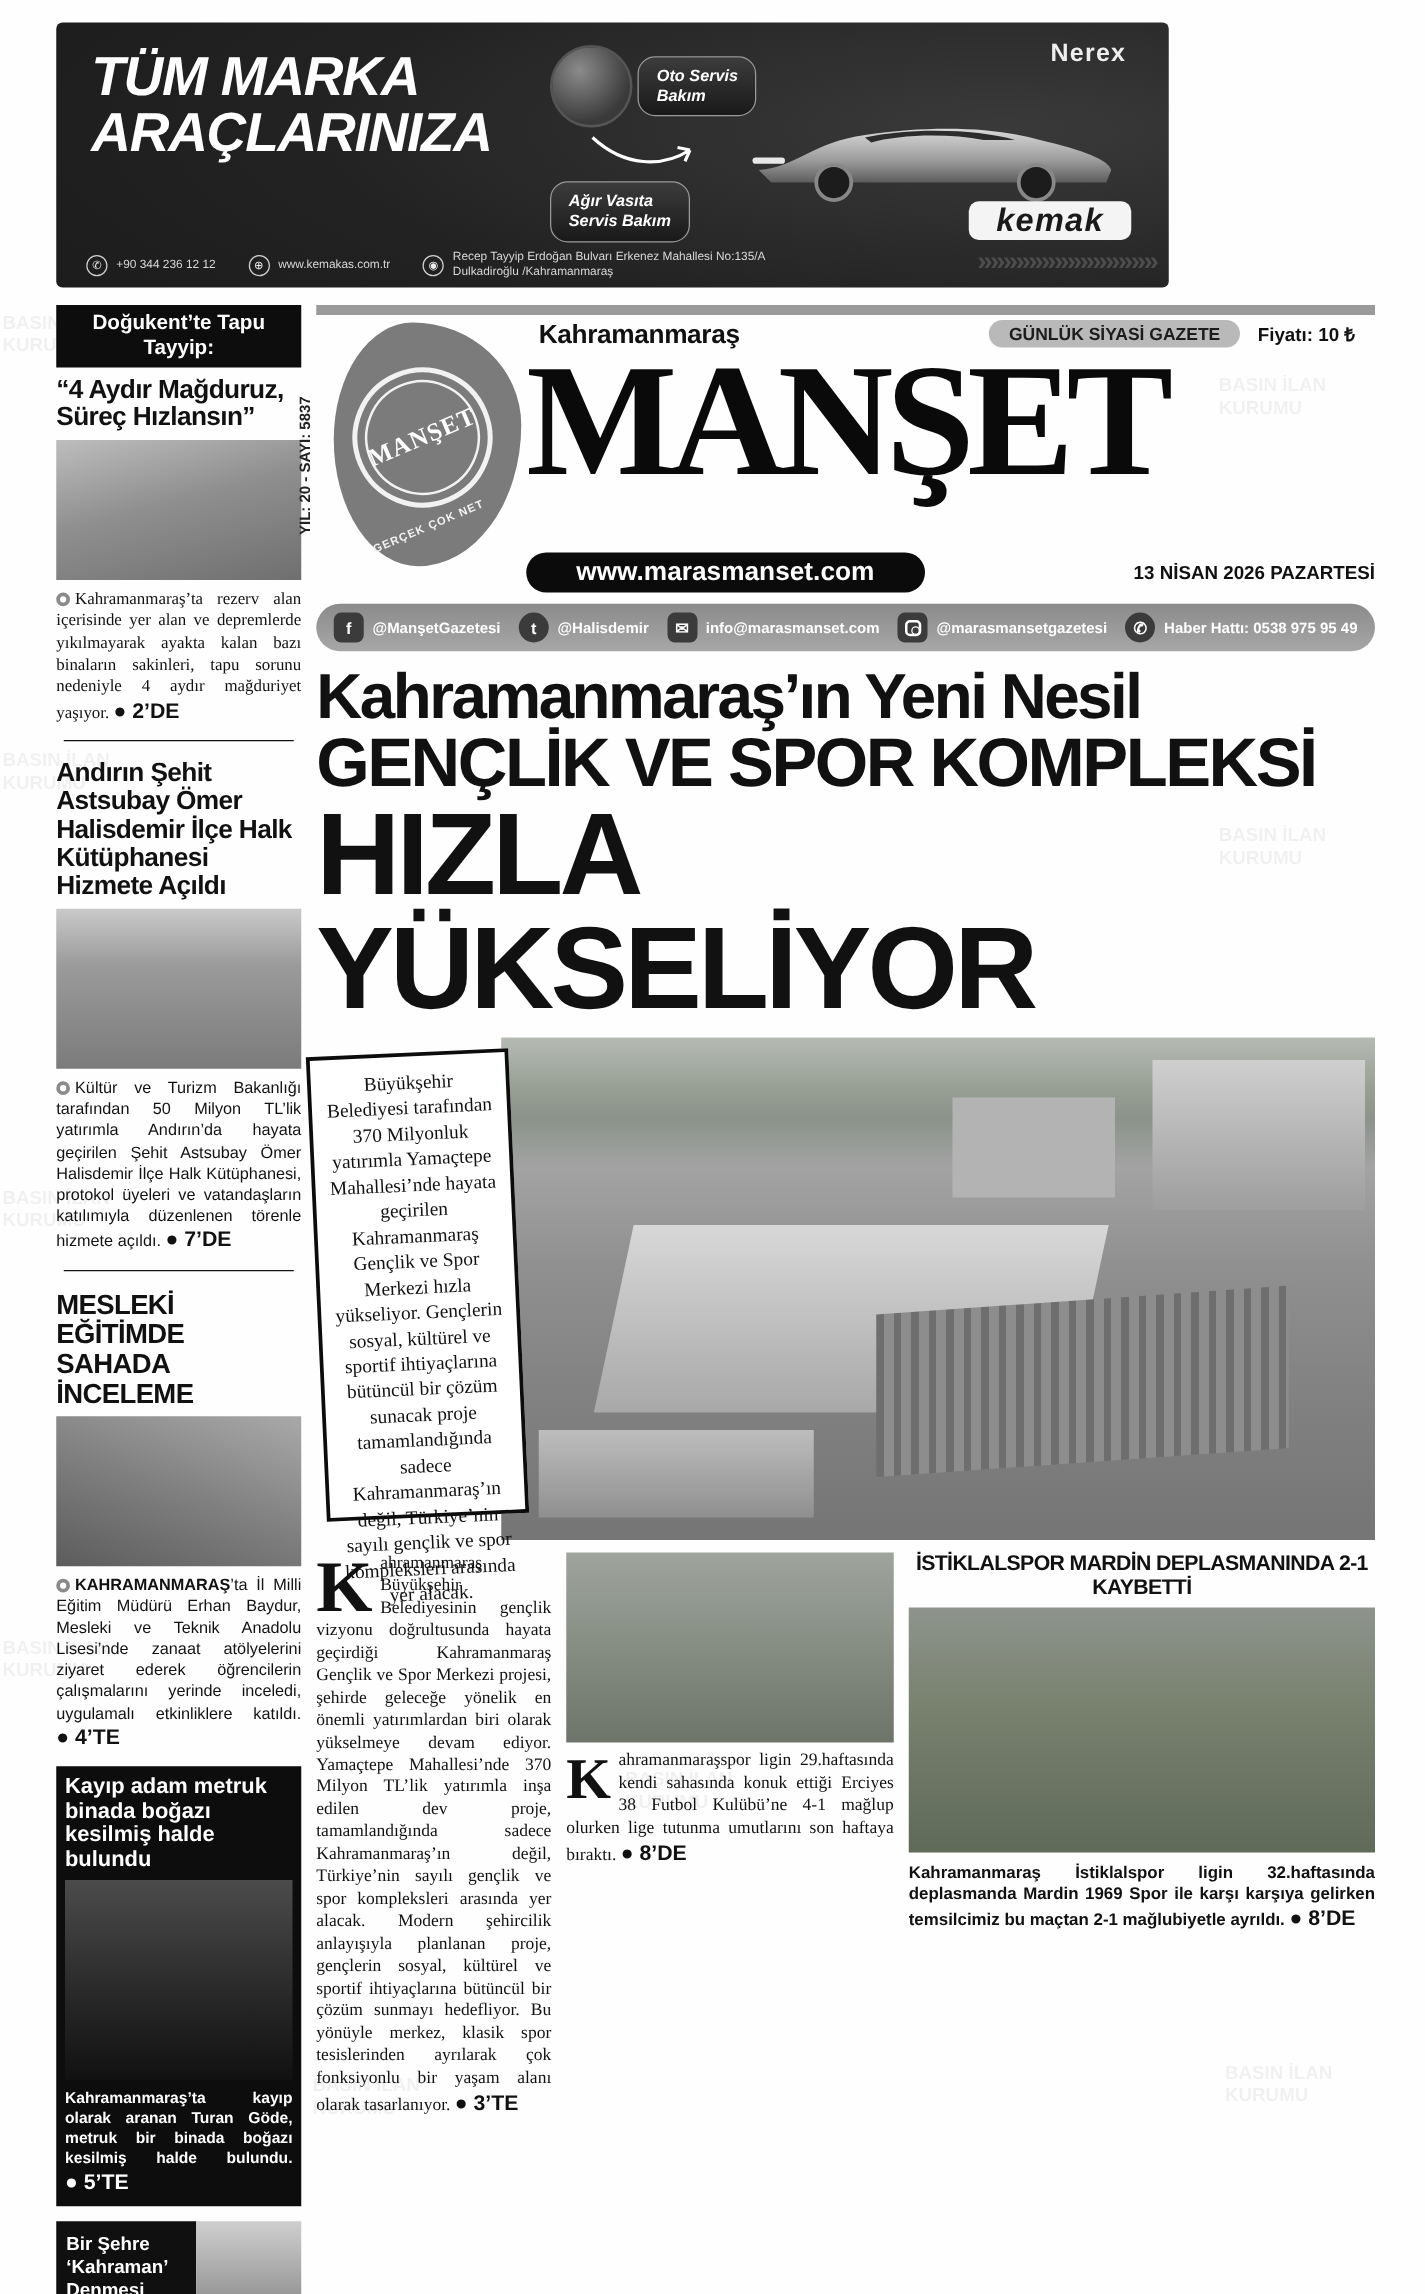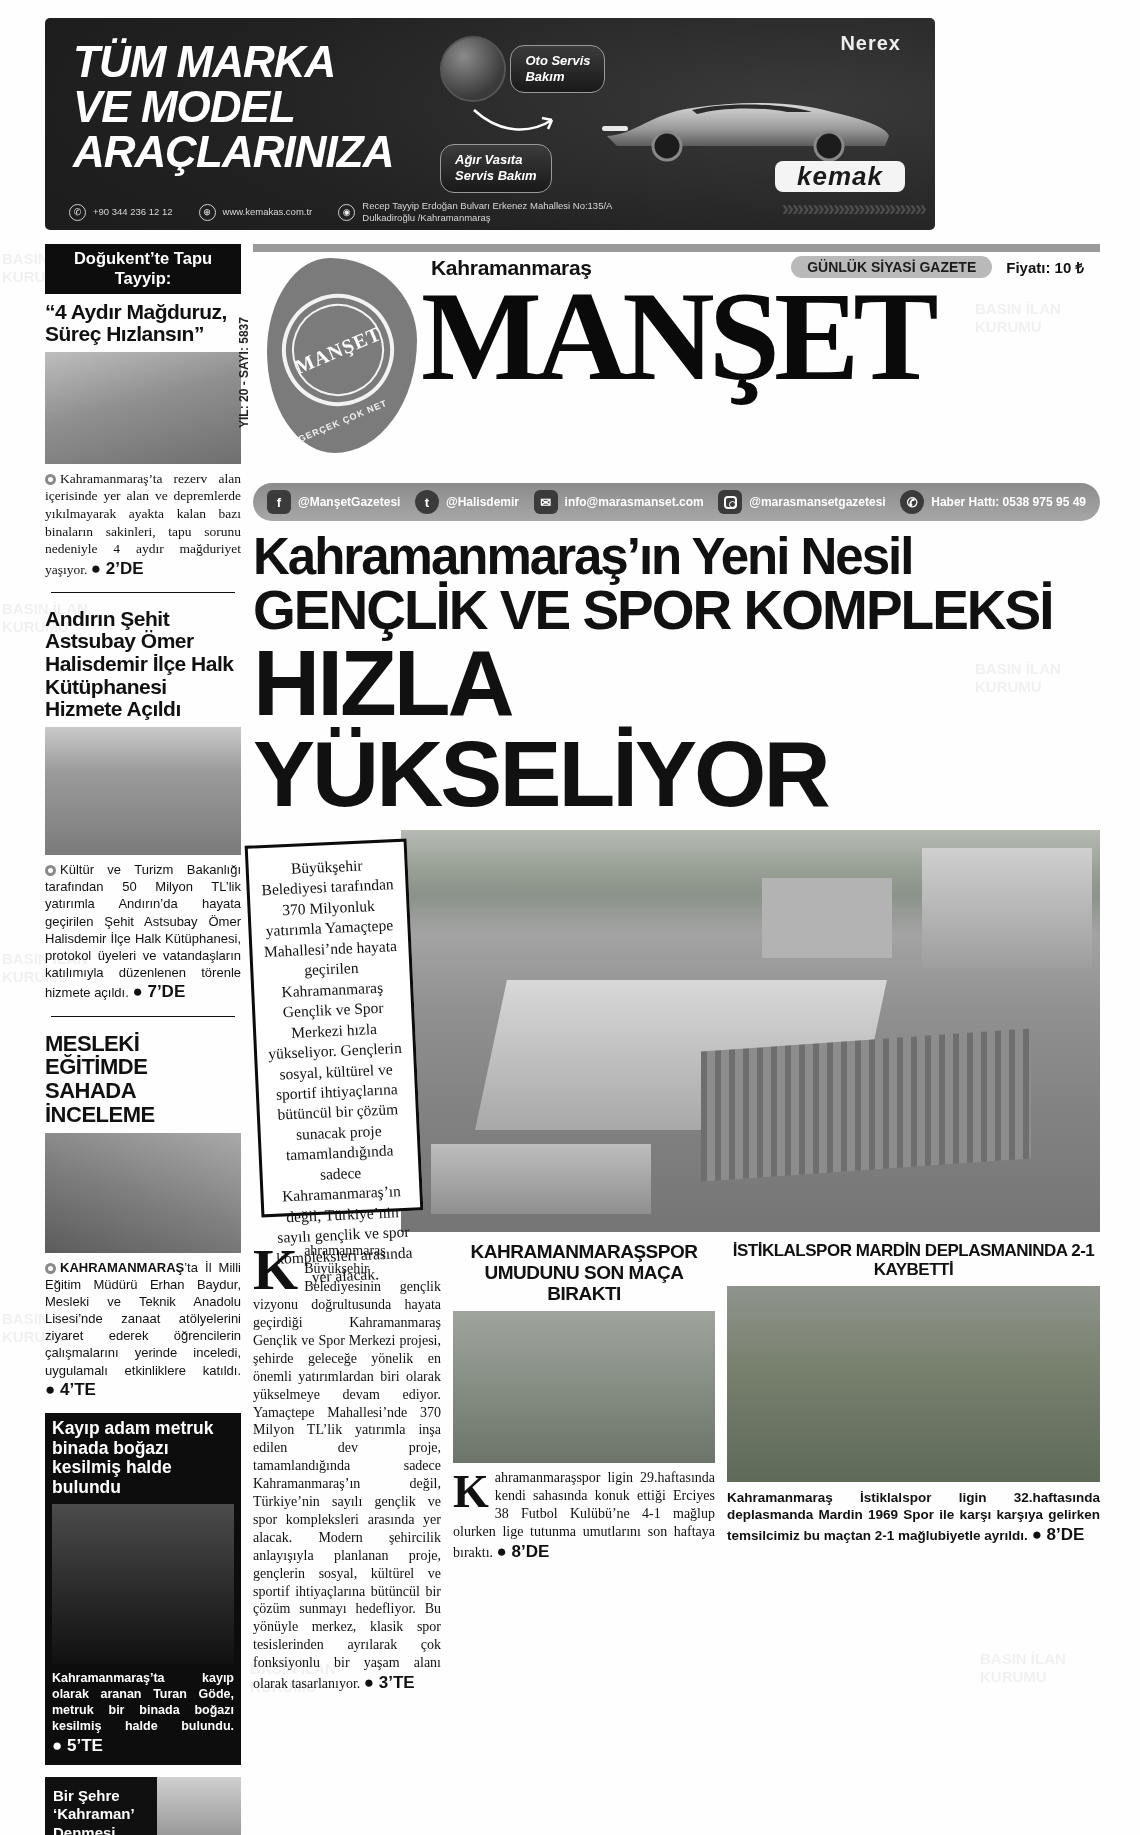--- a/index.html
+++ b/index.html
@@ -153,21 +153,20 @@
   <span class="wm">BASIN İLAN
 KURUMU</span>
   <span class="wm">BASIN İLAN
 KURUMU</span>
 
   <div class="layer">
 
     <div class="ad">
       <div class="ad-head">
         <div>TÜM MARKA</div>
-        <div>VE MODEL</div>
         <div>ARAÇLARINIZA</div>
       </div>
       <div class="ad-mid">
         <div>
           <span class="ad-circle"></span>
           <span class="ad-badge" style="white-space:pre">Oto Servis
 Bakım</span>
         </div>
         <svg width="90" height="34" viewBox="0 0 90 34" style="margin:2px 0 2px 30px">
           <path class="ad-arrow" d="M4 6 C 30 30, 60 30, 82 16 M82 16 l-10 -2 M82 16 l-4 9"></path>
@@ -281,20 +280,24 @@
               </div>
             </div>
             <div class="m-stamp-sub">GERÇEK ÇOK NET</div>
           </div>
           <div class="m-rightrow">
             <span class="m-pill">GÜNLÜK SİYASİ GAZETE</span>
             <span class="m-price">Fiyatı: 10 ₺</span>
           </div>
           <div class="m-city">Kahramanmaraş</div>
           <div class="m-title">MANŞET</div>
+          <div class="m-urlrow">
+            <span class="m-url">www.marasmanset.com</span>
+            <span class="m-date">13 NİSAN 2026  PAZARTESİ</span>
+          </div>
         </div>
 
         <div class="social">
           <div class="soc-item">
             <span class="soc-ico">f</span>
             <span>@ManşetGazetesi</span>
           </div>
           <div class="soc-item">
             <span class="soc-ico round">t</span>
             <span>@Halisdemir</span>
@@ -331,21 +334,20 @@
           </div>
         </div>
 
         <div class="story-row">
           <div class="body-col">
             <span class="dropcap">K</span><span>ahramanmaraş Büyükşehir Belediyesinin gençlik vizyonu doğrultusunda hayata geçirdiği Kahramanmaraş Gençlik ve Spor Merkezi projesi, şehirde geleceğe yönelik en önemli yatırımlardan biri olarak yükselmeye devam ediyor. Yamaçtepe Mahallesi’nde 370 Milyon TL’lik yatırımla inşa edilen dev proje, tamamlandığında sadece Kahramanmaraş’ın değil, Türkiye’nin sayılı gençlik ve spor kompleksleri arasında yer alacak. Modern şehircilik anlayışıyla planlanan proje, gençlerin sosyal, kültürel ve sportif ihtiyaçlarına bütüncül bir çözüm sunmayı hedefliyor. Bu yönüyle merkez, klasik spor tesislerinden ayrılarak çok fonksiyonlu bir yaşam alanı olarak tasarlanıyor.</span>
             <span class="pageref">● 3’TE</span>
           </div>
 
           <div class="sport-mid">
-            <div class="sport-head">KAHRAMANMARAŞSPOR UMUDUNU SON MAÇA BIRAKTI</div>
             <div class="sport-photo"></div>
             <div class="sport-body">
               <span class="dropcap" style="font-size:46px">K</span><span>ahramanmaraşspor ligin 29.haftasında kendi sahasında konuk ettiği Erciyes 38 Futbol Kulübü’ne 4-1 mağlup olurken lige tutunma umutlarını son haftaya bıraktı.</span>
               <span class="pageref">● 8’DE</span>
             </div>
           </div>
 
           <div class="sport-right">
             <div class="sport-head">İSTİKLALSPOR MARDİN DEPLASMANINDA 2-1 KAYBETTİ</div>
             <div class="sport-photo tall"></div>

